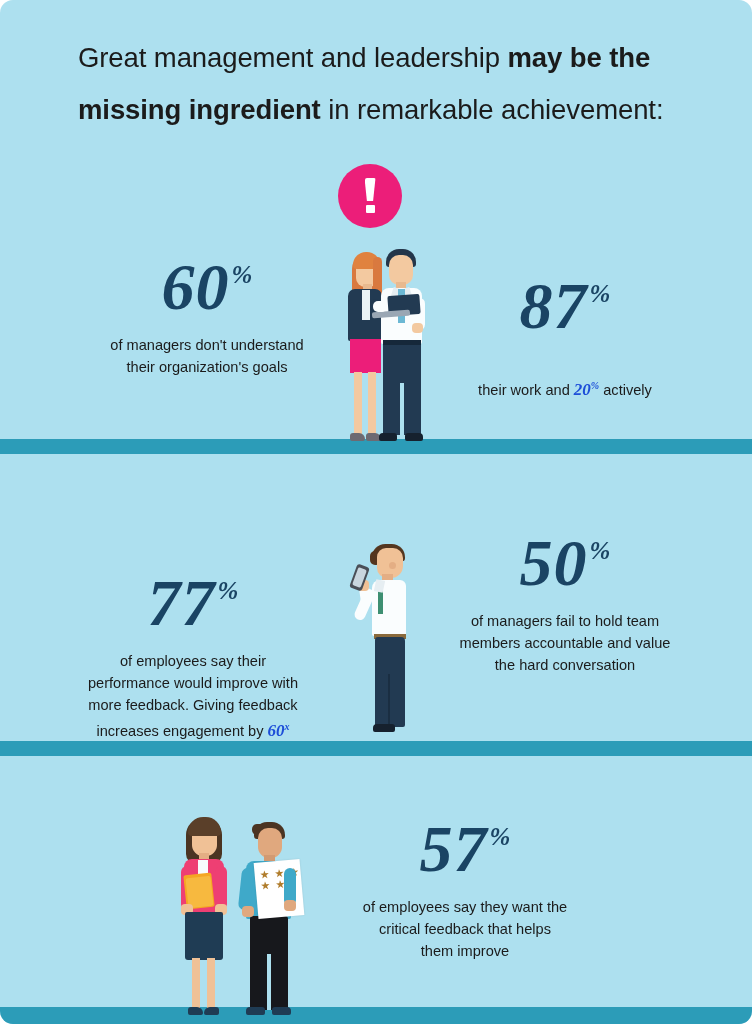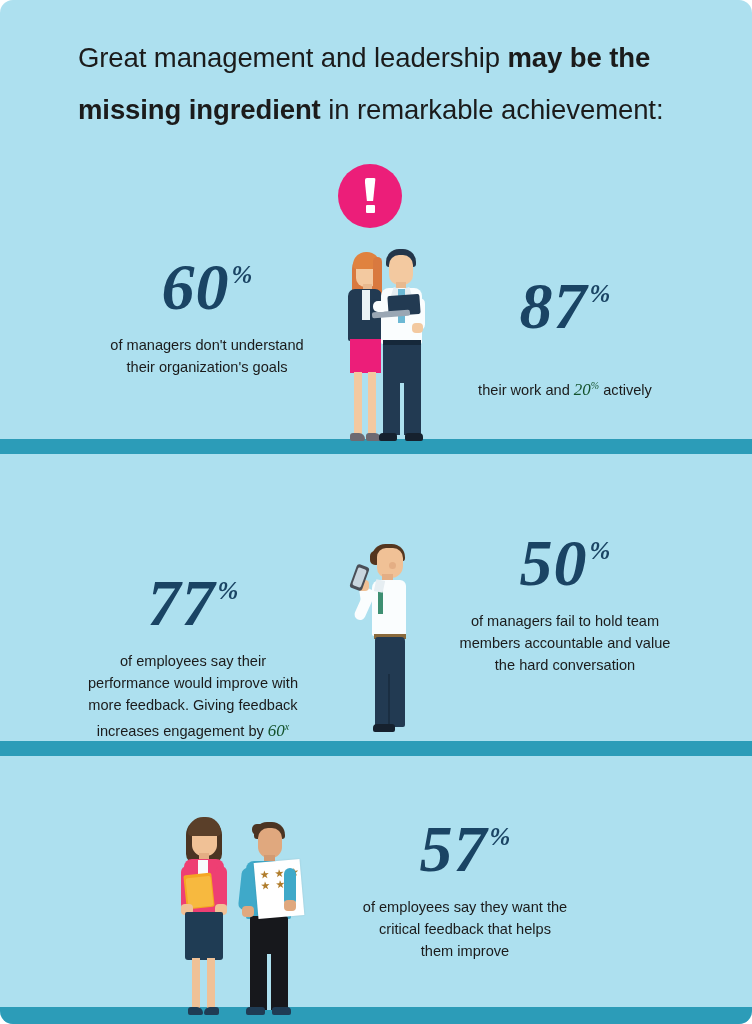--- a/index.html
+++ b/index.html
@@ -100,24 +100,24 @@
     margin-left: 2px;
   }
   .stat-caption {
     margin-top: 14px;
     font-size: 14.6px;
     line-height: 22px;
     color: #1b1b1b;
     font-family: "Liberation Sans", sans-serif;
   }
   .inline-stat {
-    color: #14532d;
+    color: #1d4ed8;
     font-family: "Liberation Serif", serif;
     font-style: italic;
-    font-weight: 400;
+    font-weight: 700;
     font-size: 17px;
   }
   .inline-stat .sup {
     font-size: 10px;
     vertical-align: 6px;
   }
 
   .stat-60 { left: 52px;  top: 238px; width: 310px; margin-top: 16px; }
   .stat-87 { left: 415px; top: 238px; width: 300px; margin-top: 35px; }
   .stat-77 { left: 38px;  top: 530px; width: 310px; margin-top: 40px; }

